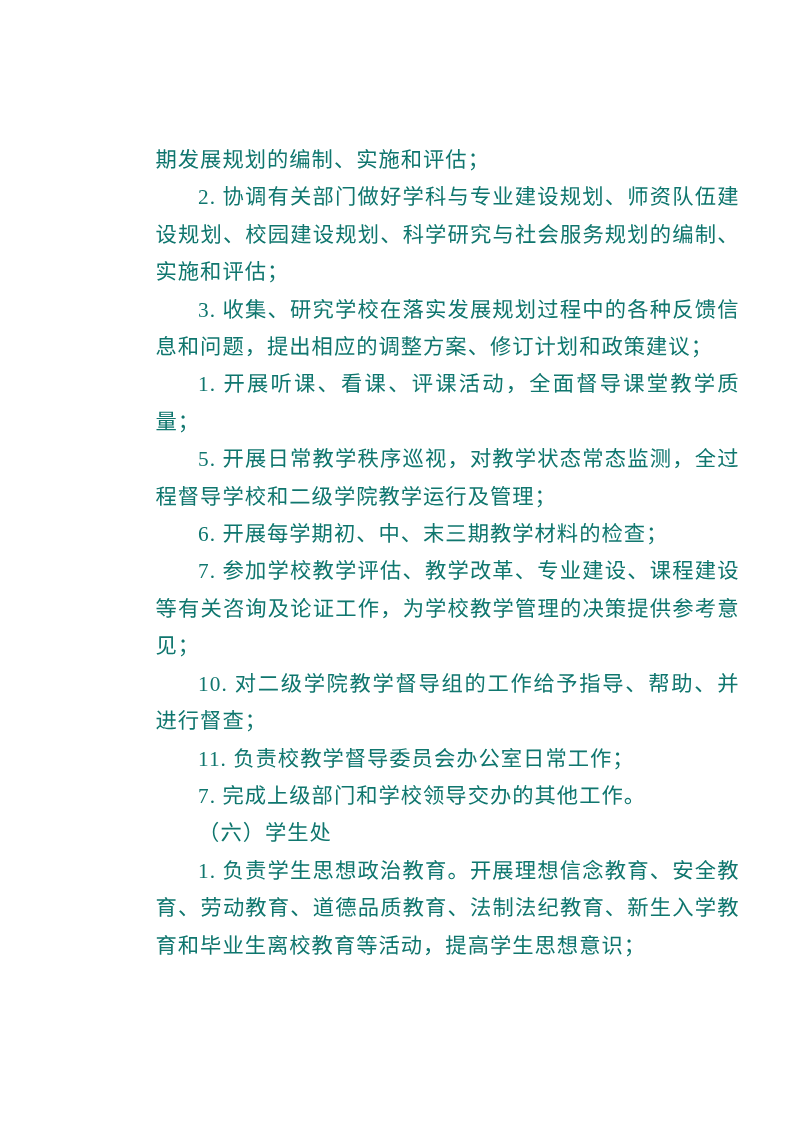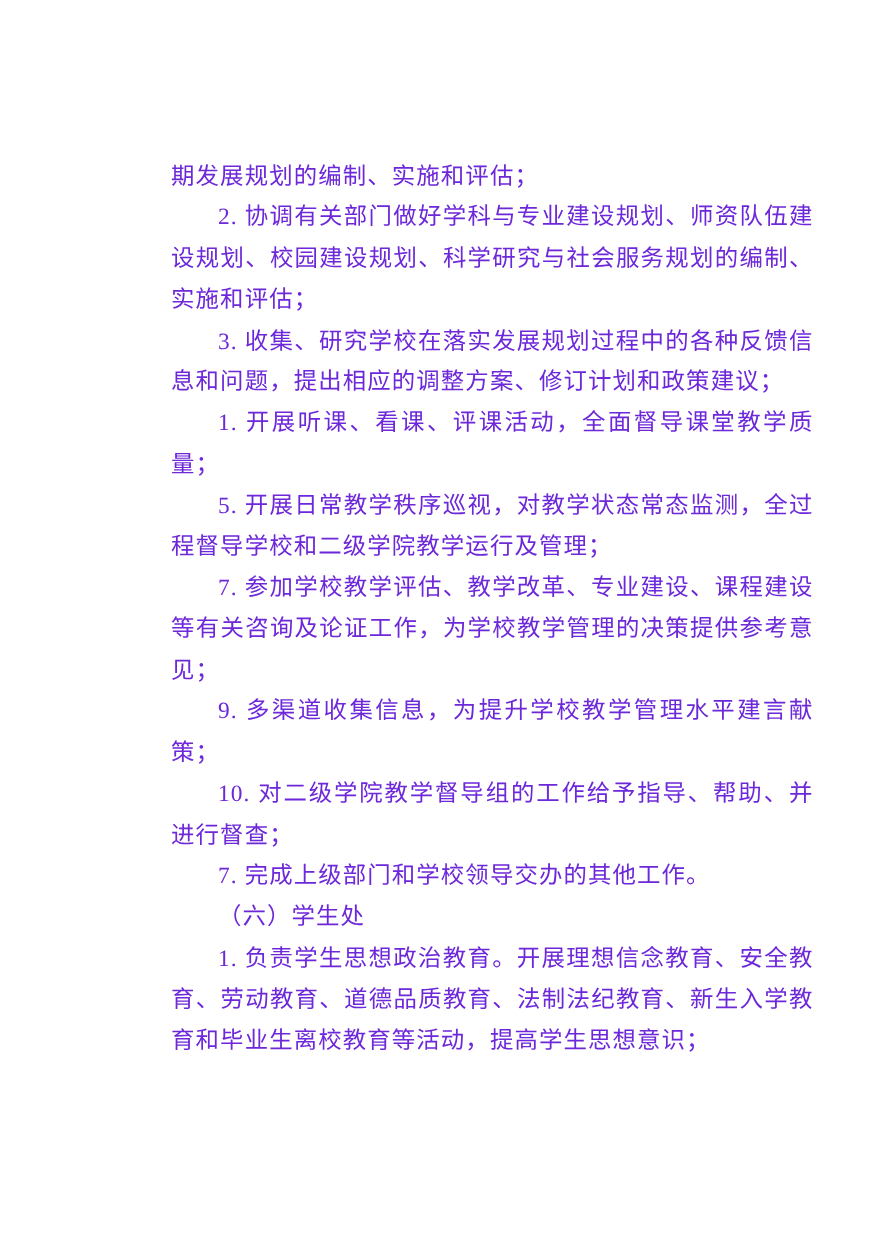--- a/index.html
+++ b/index.html
@@ -10,21 +10,21 @@
   .page {
     position: relative;
     width: 692px;
     height: 1122px;
     margin: 0 auto;
     background: #ffffff;
     box-sizing: border-box;
     padding: 142px 104px 0 105px;
     overflow: hidden;
     font-family: "Liberation Serif", "DejaVu Serif", serif;
-    color: #6d28d9;
+    color: #0f766e;
   }
   .doc-body {
     width: 584px;
   }
   .doc-body p {
     margin: 0;
     padding: 0;
     font-size: 21.3px;
     line-height: 37.4px;
     letter-spacing: 1px;
@@ -46,20 +46,21 @@
 </head>
 <body>
 
 <div class="page">
   <div class="doc-body">
     <p class="cont">期发展规划的编制、实施和评估；</p>
     <p class="item">2. 协调有关部门做好学科与专业建设规划、师资队伍建设规划、校园建设规划、科学研究与社会服务规划的编制、实施和评估；</p>
     <p class="item">3. 收集、研究学校在落实发展规划过程中的各种反馈信息和问题，提出相应的调整方案、修订计划和政策建议；</p>
     <p class="item">1. 开展听课、看课、评课活动，全面督导课堂教学质量；</p>
     <p class="item">5. 开展日常教学秩序巡视，对教学状态常态监测，全过程督导学校和二级学院教学运行及管理；</p>
+    <p class="item">6. 开展每学期初、中、末三期教学材料的检查；</p>
     <p class="item">7. 参加学校教学评估、教学改革、专业建设、课程建设等有关咨询及论证工作，为学校教学管理的决策提供参考意见；</p>
-    <p class="item">9. 多渠道收集信息，为提升学校教学管理水平建言献策；</p>
     <p class="item">10. 对二级学院教学督导组的工作给予指导、帮助、并进行督查；</p>
+    <p class="item">11. 负责校教学督导委员会办公室日常工作；</p>
     <p class="item">7. 完成上级部门和学校领导交办的其他工作。</p>
     <p class="heading">（六）学生处</p>
     <p class="item">1. 负责学生思想政治教育。开展理想信念教育、安全教育、劳动教育、道德品质教育、法制法纪教育、新生入学教育和毕业生离校教育等活动，提高学生思想意识；</p>
   </div>
 </div>
 
 </body></html>

